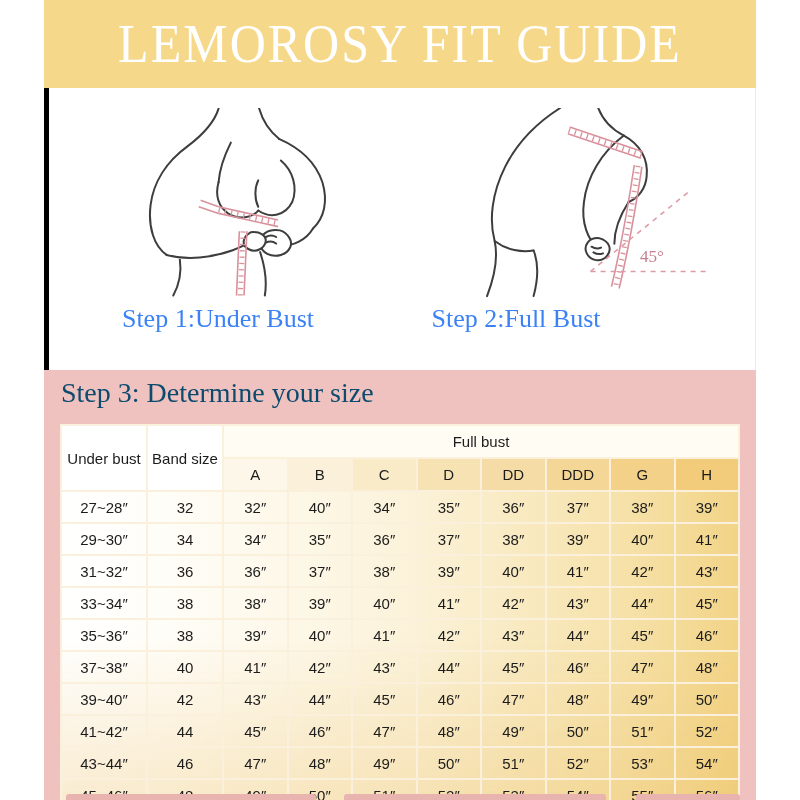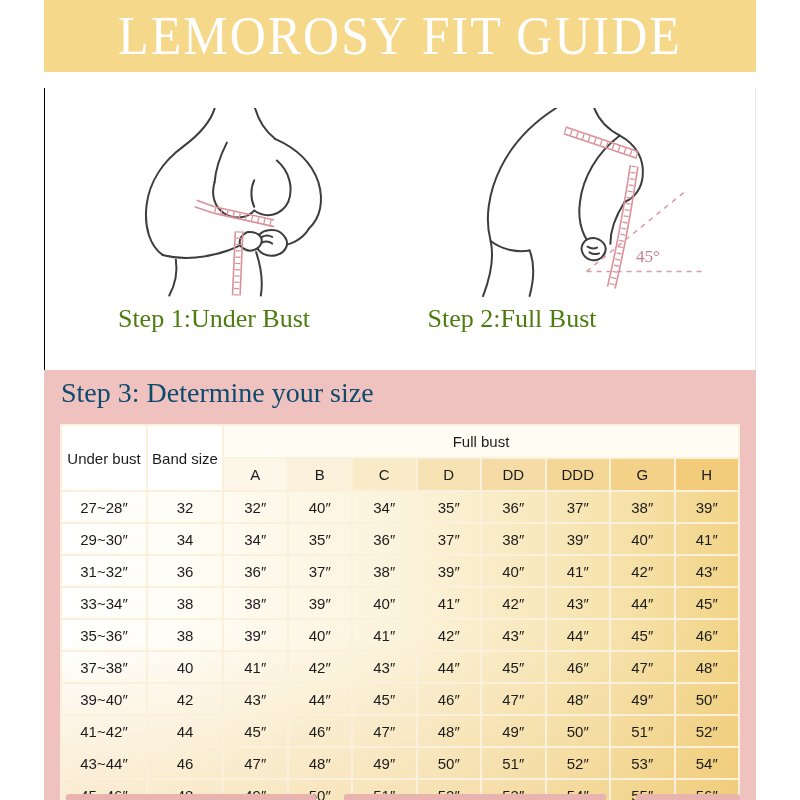--- a/index.html
+++ b/index.html
@@ -2,39 +2,39 @@
 <html><head>
 <meta charset="utf-8">
 <style>
   html,body { margin:0; padding:0; background:#ffffff; }
   .page {
     position:relative; width:800px; height:800px; background:#ffffff;
     font-family:"Liberation Sans", sans-serif; overflow:hidden;
   }
   
   .banner {
-    position:absolute; left:44px; top:0; width:712px; height:72px;
+    position:absolute; left:44px; top:0; width:712px; height:88px;
     background:#f5d88a; display:flex; align-items:center; justify-content:center;
   }
   .banner .title {
     font-family:"Liberation Serif", serif; font-weight:400; color:#ffffff;
     font-size:50px; letter-spacing:2px; transform:scaleY(1.08); white-space:nowrap;
   }
   
   .middle {
     position:absolute; left:44px; top:88px; width:712px; height:282px;
     background:#ffffff; box-sizing:border-box;
-    border-left:1px solid #000000; border-right:1px solid #ebebeb;
+    border-left:5px solid #000000; border-right:1px solid #ebebeb;
   }
   .fig { position:absolute; }
   .fig1 { left:78px;  top:20px; width:236px; height:190px; }
   .fig2 { left:388px; top:20px; width:292px; height:190px; }
   .caption {
     position:absolute; top:216px; font-family:"Liberation Serif", serif;
-    font-size:26px; color:#4d7c0f; text-align:center; white-space:nowrap;
+    font-size:26px; color:#3b82f6; text-align:center; white-space:nowrap;
   }
   .caption1 { left:58px;  width:222px; }
   .caption2 { left:356px; width:222px; }
   
   .pink-panel {
     position:absolute; left:44px; top:370px; width:712px; height:430px;
     background:#efc2bf;
   }
   .step3-title {
     position:absolute; left:17px; top:7px;

